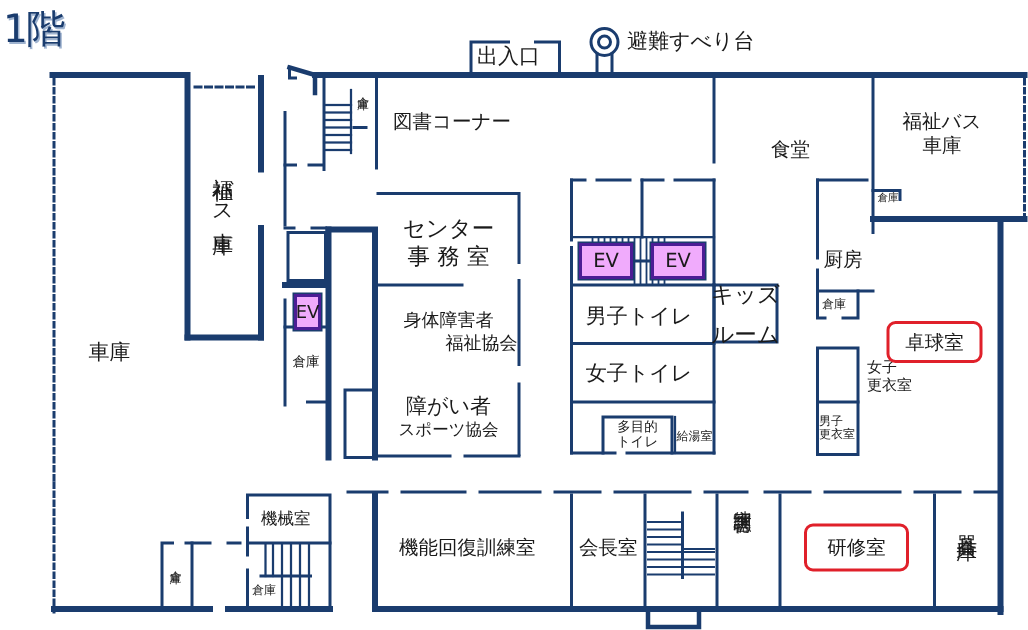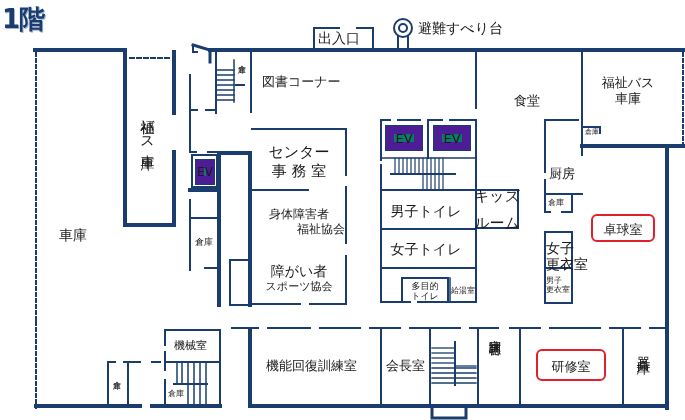--- a/index.html
+++ b/index.html
@@ -1,23 +1,23 @@
 <!DOCTYPE html>
 <html><head>
   <meta charset="utf-8">
   <style>
     html, body { margin: 0; padding: 0; background: #ffffff; }
     body { width: 685px; height: 420px; position: relative; overflow: hidden; font-family: "DejaVu Sans", sans-serif; color: #1a1a1a; }
     #plan { position: absolute; left: 0; top: 0; }
-    .floor-title { position: absolute; left: 2px; top: 2px; font-family: "DejaVu Sans", sans-serif; font-weight: bold; font-size: 26px; color: #1a3c6e; letter-spacing: -1px; text-shadow: 1px 1px 0 #9fb3cf; }
+    .floor-title { position: absolute; left: 2px; top: 2px; font-family: "DejaVu Sans", sans-serif; font-weight: normal; font-size: 26px; color: #1a3c6e; letter-spacing: -1px; text-shadow: 1px 1px 0 #9fb3cf; }
     .lbl { position: absolute; font-family: "DejaVu Sans", sans-serif; color: #1a1a1a; white-space: nowrap; line-height: 1; }
     .v { writing-mode: vertical-rl; text-orientation: upright; letter-spacing: 1px; }
     .c { transform: translate(-50%, -50%); text-align: center; }
     .red-box { position: absolute; border: 2px solid #e0202a; border-radius: 6px; transform: translate(-50%, -50%); }
-    .ev { position: absolute; border: 8px solid #4c1d95; outline: 1px solid #1a3c6e; box-sizing: border-box; display: flex; align-items: center; justify-content: center; font-size: 13px; color: #1a1a1a; background: #0f766e; }
+    .ev { position: absolute; border: 2px solid #4c1d95; outline: 1px solid #1a3c6e; box-sizing: border-box; display: flex; align-items: center; justify-content: center; font-size: 13px; color: #1a1a1a; background: #f0abfc; margin-top: 36px; }
   </style>
 </head>
 <body>
 
 <svg id="plan" width="685" height="420" viewBox="0 0 685 420">
   <g stroke="#1a3c6e" fill="none" stroke-linecap="square">
 
     <path d="M35 50 H125 V225" stroke-width="4"></path>
     <line x1="130" y1="58" x2="170" y2="58" stroke-width="2" stroke-dasharray="4 3"></line>
     <line x1="174" y1="52" x2="174" y2="113" stroke-width="4"></line>
@@ -227,21 +227,21 @@
   <div style="margin-top:12px;">ルーム</div>
 </div>
 <div class="lbl c" style="left:425px;top:291px;font-size:9px;">
   <div>多目的</div>
   <div style="margin-top:1px;">トイレ</div>
 </div>
 <div class="lbl c" style="left:463px;top:291px;font-size:8px;">給湯室</div>
 
 <div class="lbl" style="left:549px;top:167px;font-size:13px;">厨房</div>
 <div class="lbl" style="left:548px;top:199px;font-size:8px;">倉庫</div>
-<div class="lbl" style="left:546px;top:240px;font-size:14px;line-height:1.15;">
+<div class="lbl" style="left:546px;top:240px;font-size:10px;line-height:1.15;padding-left:32px;">
   <div>女子</div>
   <div>更衣室</div>
 </div>
 <div class="lbl" style="left:546px;top:276px;font-size:8px;line-height:1.15;">
   <div>男子</div>
   <div>更衣室</div>
 </div>
 
 <div class="red-box" style="left:623px;top:228px;width:60px;height:24px;"></div>
 <div class="lbl c" style="left:623px;top:229px;font-size:13px;">卓球室</div>

